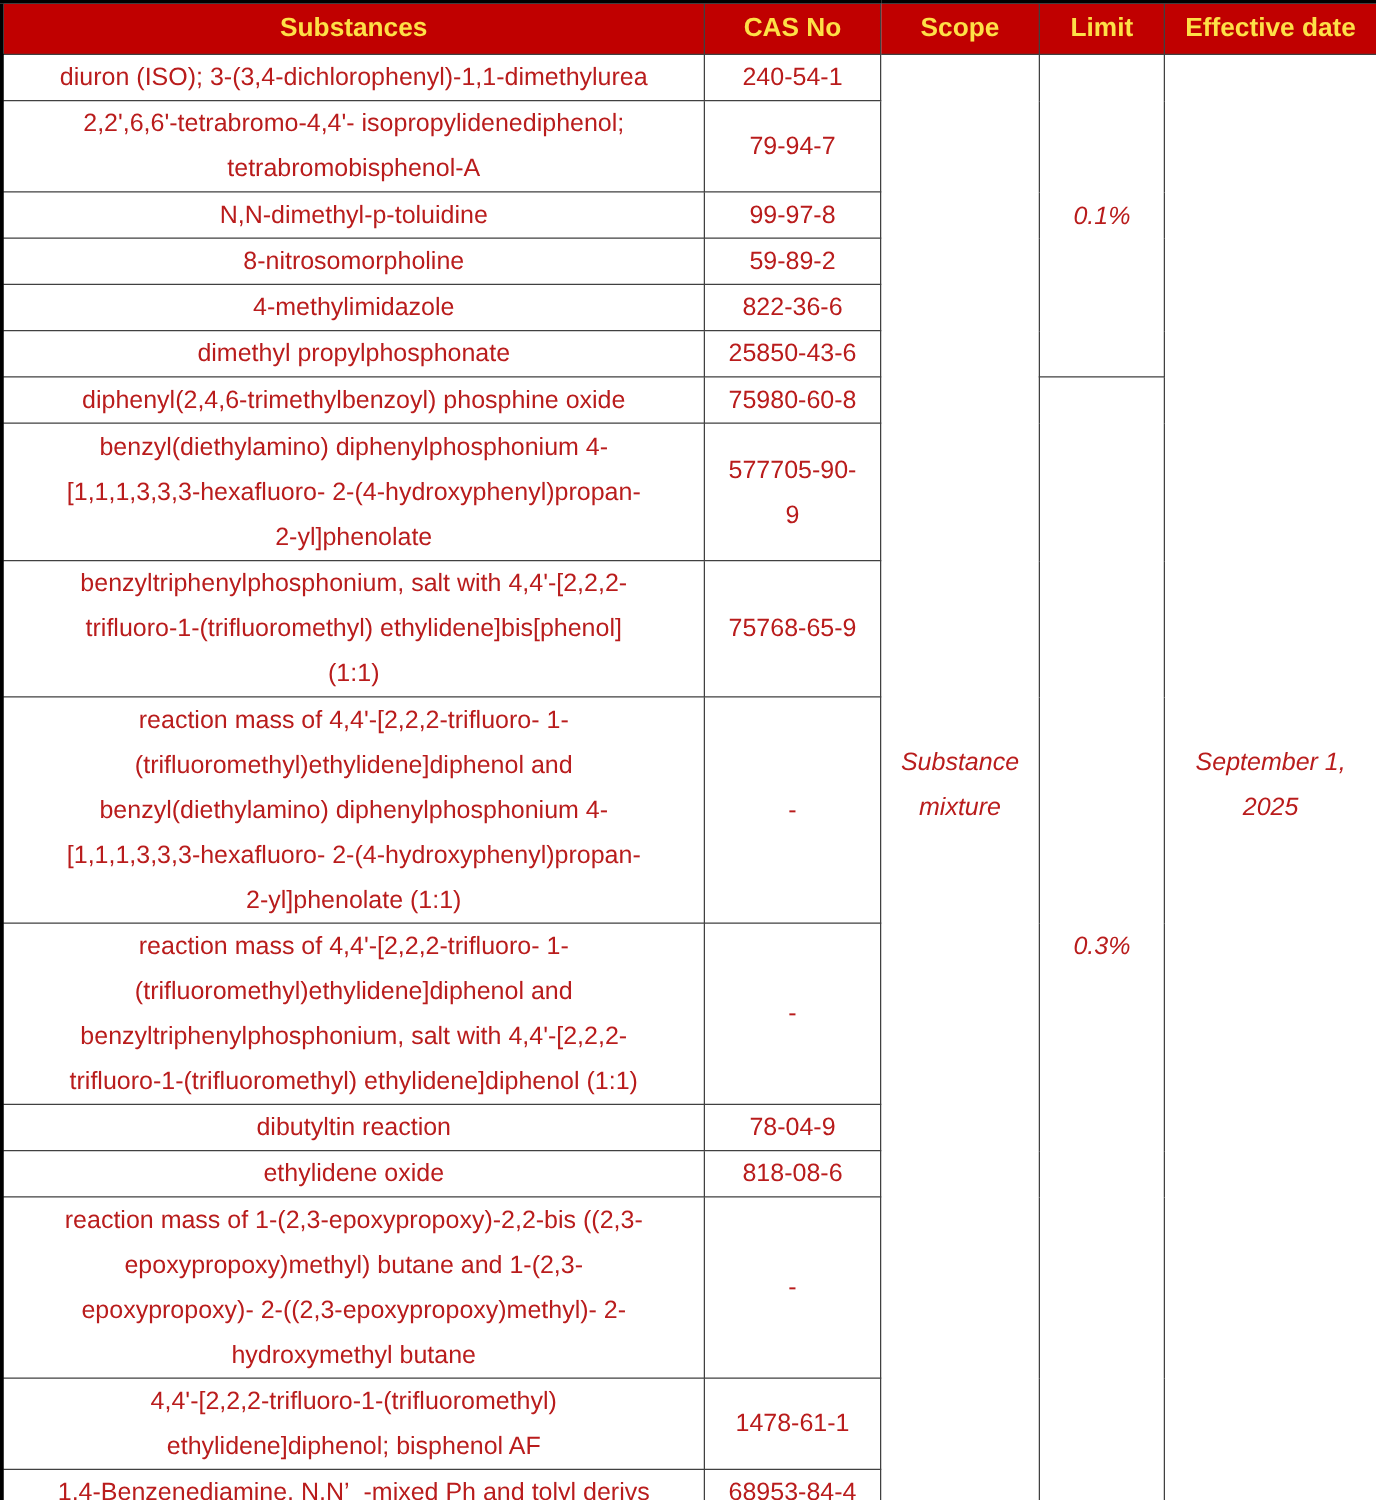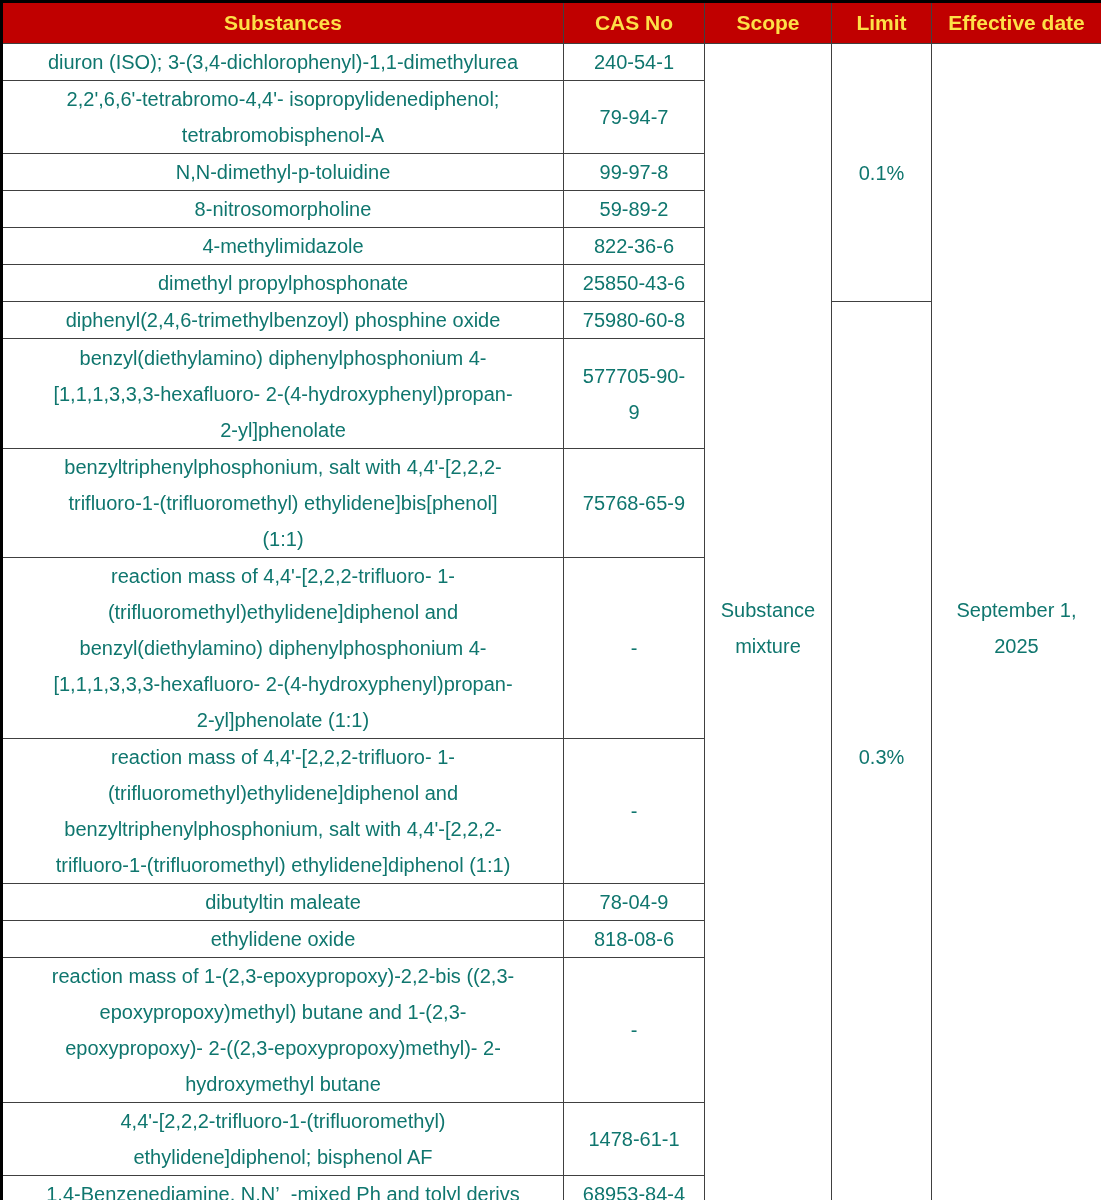--- a/index.html
+++ b/index.html
@@ -19,35 +19,36 @@
     border: 3px solid #000000;
   }
   table.substances th,
   table.substances td {
     border: 1.5px solid #404040;
     padding: 0 4px;
     text-align: center;
     vertical-align: middle;
     white-space: pre-line;
     overflow: hidden;
-    color: #0f766e;
+    color: #b91c1c;
     font-size: 20px;
     line-height: 36px;
   }
   table.substances thead th {
     background: #c00000;
     color: #fde047;
     font-weight: bold;
     font-size: 21px;
     line-height: 40px;
     border-color: #404040;
     border-top: 3px solid #000000;
   }
   td.merged {
     background: #ffffff;
+    font-style: italic;
   }
 </style>
 </head>
 <body>
 
 <table class="substances">
   <colgroup>
     <col style="width:562px">
     <col style="width:141px">
     <col style="width:127px">
@@ -121,21 +122,21 @@
       <td>-</td>
     </tr>
     <tr style="height:145px">
       <td>reaction mass of 4,4'-[2,2,2-trifluoro- 1-
 (trifluoromethyl)ethylidene]diphenol and
 benzyltriphenylphosphonium, salt with 4,4'-[2,2,2-
 trifluoro-1-(trifluoromethyl) ethylidene]diphenol (1:1)</td>
       <td>-</td>
     </tr>
     <tr style="height:36px">
-      <td>dibutyltin maleate</td>
+      <td>dibutyltin reaction</td>
       <td>78-04-9</td>
     </tr>
     <tr style="height:37px">
       <td>ethylidene oxide</td>
       <td>818-08-6</td>
     </tr>
     <tr style="height:145px">
       <td>reaction mass of 1-(2,3-epoxypropoxy)-2,2-bis ((2,3-
 epoxypropoxy)methyl) butane and 1-(2,3-
 epoxypropoxy)- 2-((2,3-epoxypropoxy)methyl)- 2-

